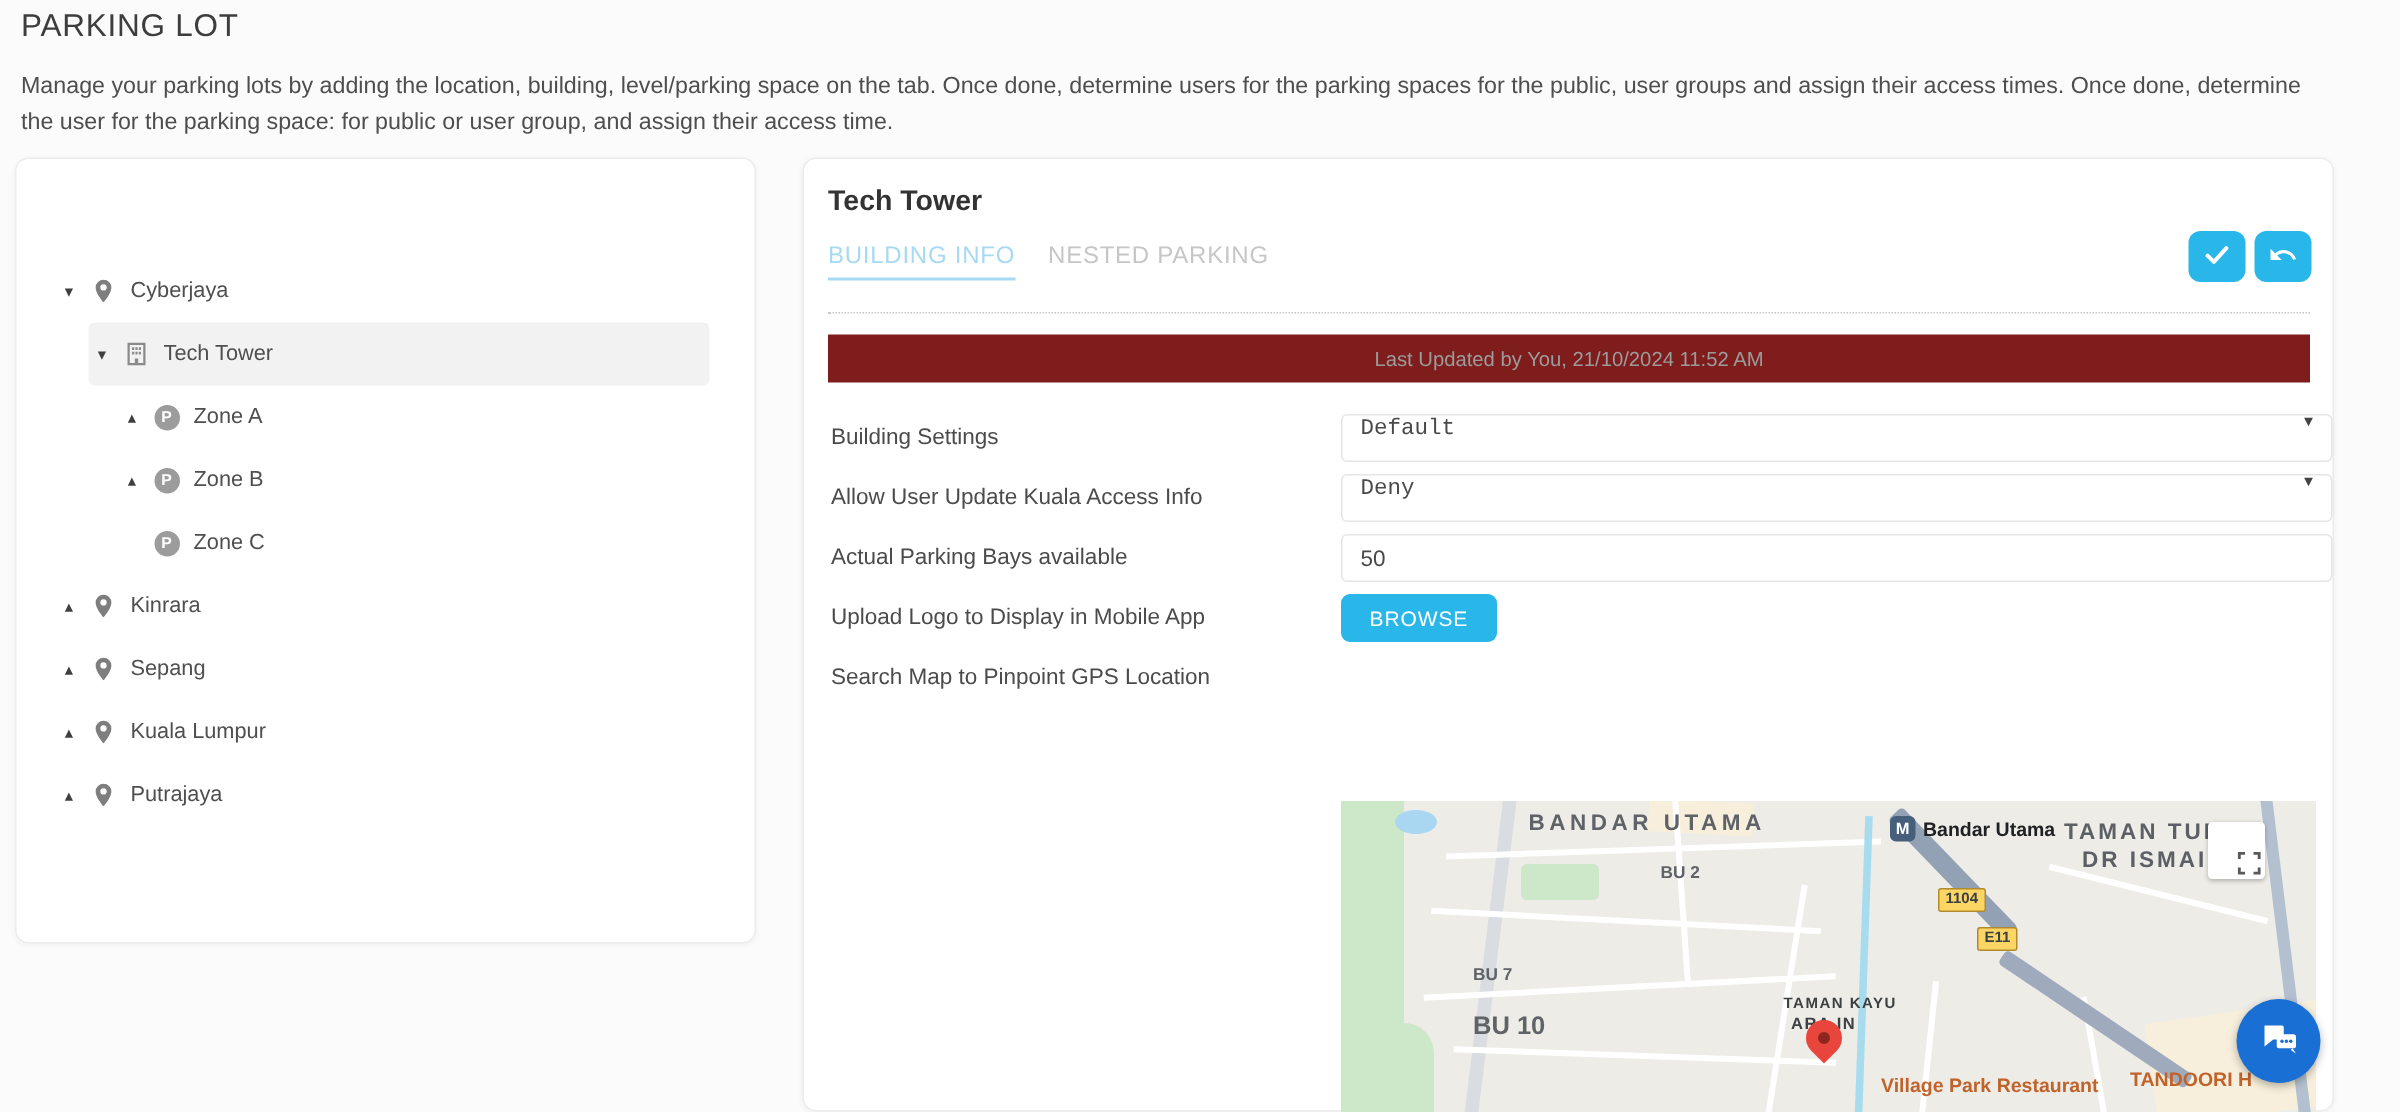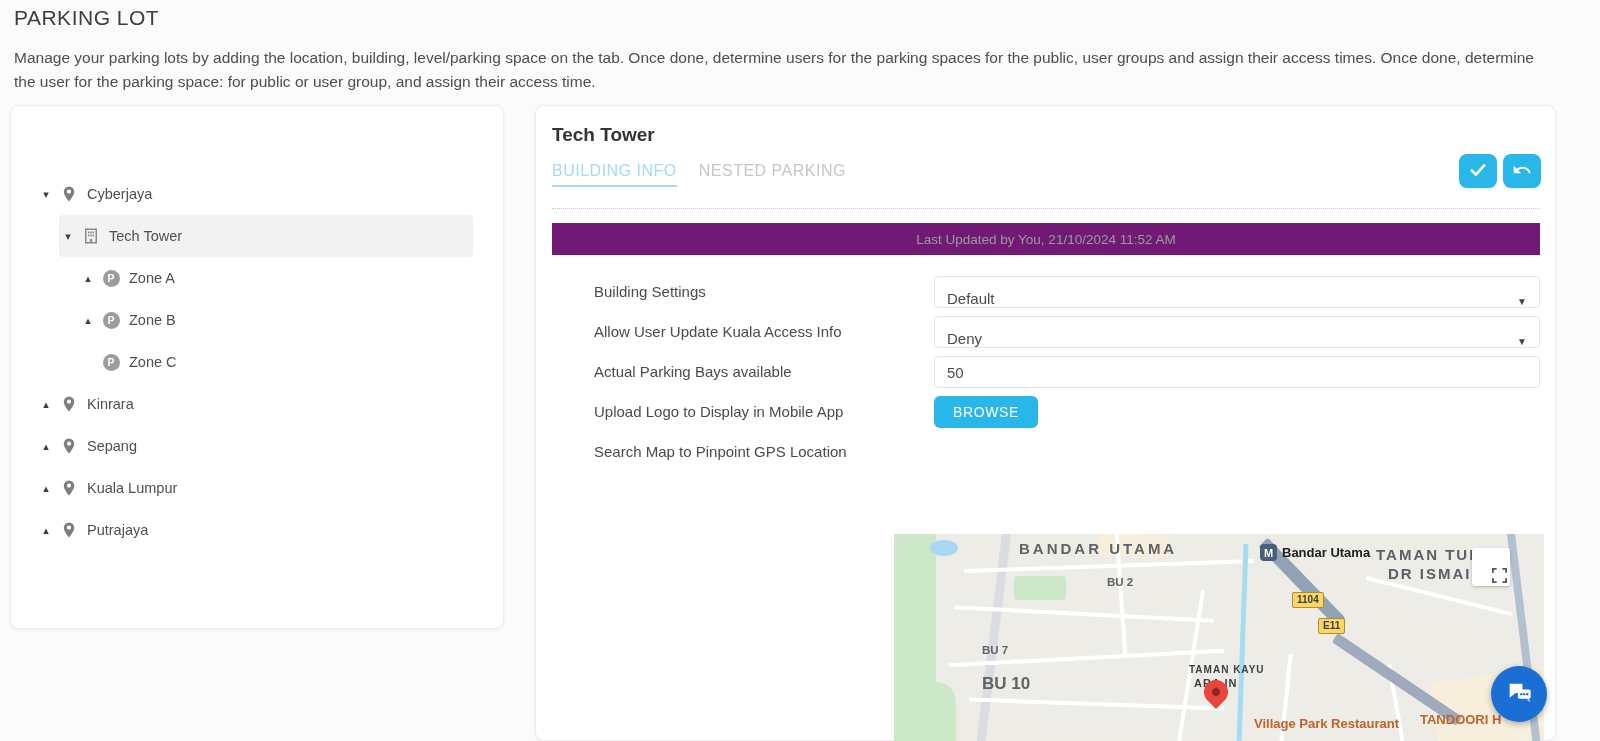--- a/index.html
+++ b/index.html
@@ -31,32 +31,32 @@
   
   .panel-title { position:absolute; left:16px; top:18px; font-size:19px; font-weight:700; color:#333; }
   .tabs { position:absolute; left:16px; top:56px; display:flex; gap:22px; }
   .tab { font-size:16px; letter-spacing:.5px; font-weight:500; cursor:pointer; padding-bottom:5px; }
   .tab.active { color:var(--tab,#a6d9f2); border-bottom:2px solid var(--tab,#a6d9f2); }
   .tab.inactive { color:#c6c6c6; }
   .actions { position:absolute; top:48px; right:14px; display:flex; gap:6px; }
   .act-btn { width:38px; height:34px; border:none; border-radius:8px; background:var(--accent,#29b6e8);
     display:flex; align-items:center; justify-content:center; cursor:pointer; }
   .dotted-sep { position:absolute; left:16px; right:15px; top:102px; border-top:1px dotted #c9c9c9; }
-  .banner { position:absolute; left:16px; right:15px; top:117px; height:32px; background:#701a75;
+  .banner { position:absolute; left:16px; right:15px; top:117px; height:32px; background:#7f1d1d;
     display:flex; align-items:center; justify-content:center; font-size:13.5px; color:#9b9b9b; }
   
-  .form { position:absolute; left:18px; right:15px; top:170px;margin-left:40px; }
+  .form { position:absolute; left:18px; right:0; top:170px; }
   .frow { display:flex; margin-bottom:8px; position:relative; }
   .frow:nth-child(5), .frow:nth-child(6) { margin-top:6px; }
   .flabel { width:340px; flex:0 0 340px; font-size:15px; color:#4b4b4b; line-height:32px; }
   .fctrl { flex:1; }
   .select, .finput { width:100%; height:32px; border:1px solid #e5e5e5; border-radius:4px;
     background:#fff; font-size:15px; color:#4a4a4a; padding:0 12px;
     font-family:"Liberation Sans",sans-serif; }
-  .select { display:flex; align-items:flex-end; justify-content:space-between; cursor:pointer; }
+  .select { display:flex; align-items:flex-start; justify-content:space-between; cursor:pointer;font-family:Liberation Mono, monospace; }
   .sel-caret { font-size:10px; color:#444; }
   .finput::placeholder { color:#979797; }
   .browse-btn { height:32px; padding:0 19px; border:none; border-radius:6px;
     background:var(--accent,#29b6e8); color:#fff; font-size:14px; letter-spacing:.6px;
     font-family:"Liberation Sans",sans-serif; cursor:pointer; }
   .frow.highlight::before { content:""; position:absolute; left:-10px; right:-4px; top:-7px;
     bottom:-7px; border:3px solid var(--hl,#c0211d); pointer-events:none; }
   
   .map { position:absolute; left:358px; top:428px; width:650px; height:208px; overflow:hidden;
     background:#edece7; cursor:grab; }

